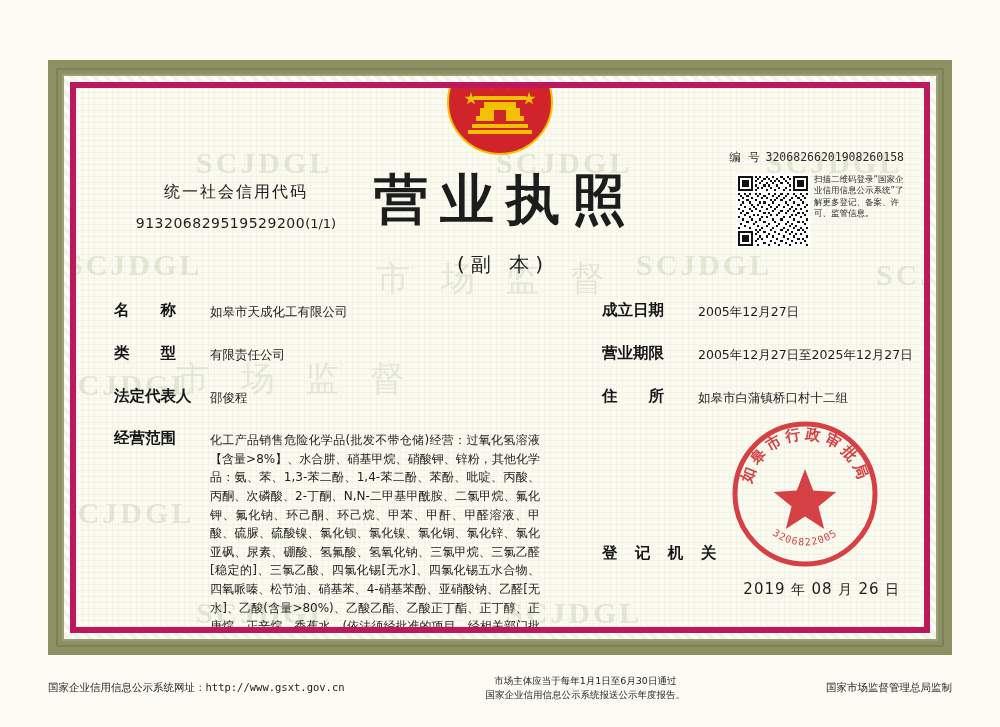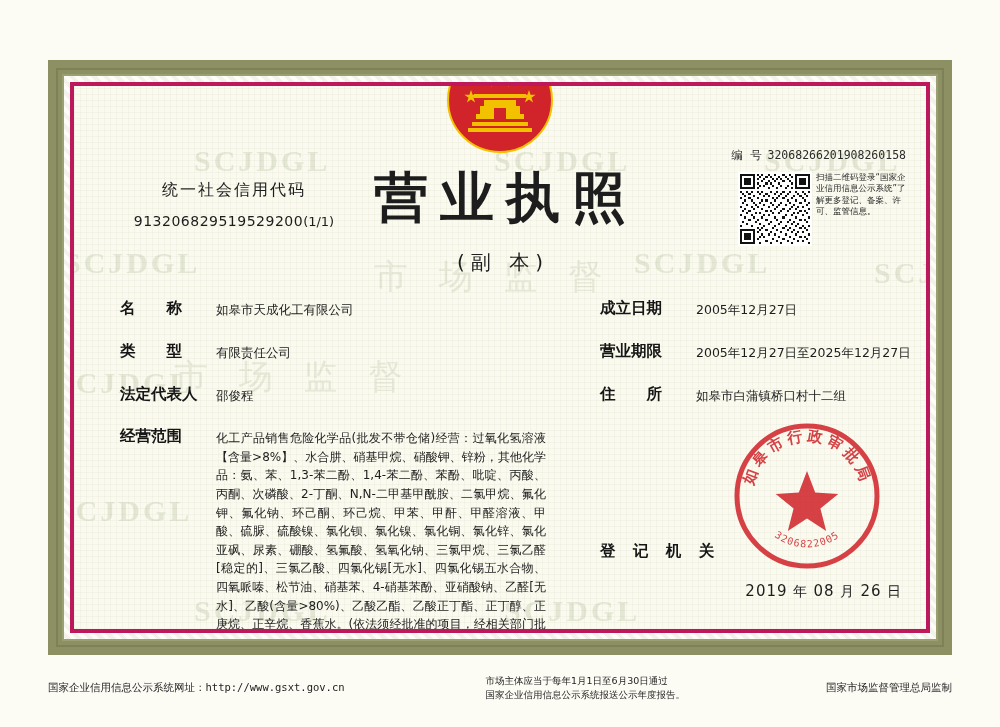--- a/index.html
+++ b/index.html
@@ -48,21 +48,21 @@
     bottom: 86px;
     border: 2px solid #9aa072;
     box-sizing: border-box;
   }
   .frame-inner {
     position: absolute;
     left: 70px;
     top: 82px;
     right: 70px;
     bottom: 94px;
-    border: 4px solid #be185d;
+    border: 6px solid #be185d;
     box-sizing: border-box;
     background: #fbfaf0;
     overflow: hidden;
   }
 
   
   .texture {
     position: absolute;
     inset: 0;
     background-image:
@@ -199,21 +199,21 @@
 
   
   .fields {
     position: absolute;
     left: 38px;
     right: 20px;
     top: 212px;
   }
   .col-left {
     position: absolute;
-    left: 8px;
+    left: 0;
     top: 0;
     width: 430px;
   }
   .col-right {
     position: absolute;
     left: 488px;
     top: 0;
     width: 400px;
   }
   .field {
@@ -289,21 +289,21 @@
     height: 42px;
     font-family: "DejaVu Sans", sans-serif;
     font-size: 10.5px;
     color: #1d1d1d;
     display: flex;
     align-items: center;
     justify-content: space-between;
   }
   .footer-left { white-space: nowrap; }
   .footer-mid {
-    text-align: left;
+    text-align: center;
     line-height: 1.5;
     font-size: 9.5px;
   }
   .footer-right { white-space: nowrap; }
   .mono { font-family: "DejaVu Sans Mono", monospace; }
 </style>
 </head>
 <body>
 
 <div id="license">

